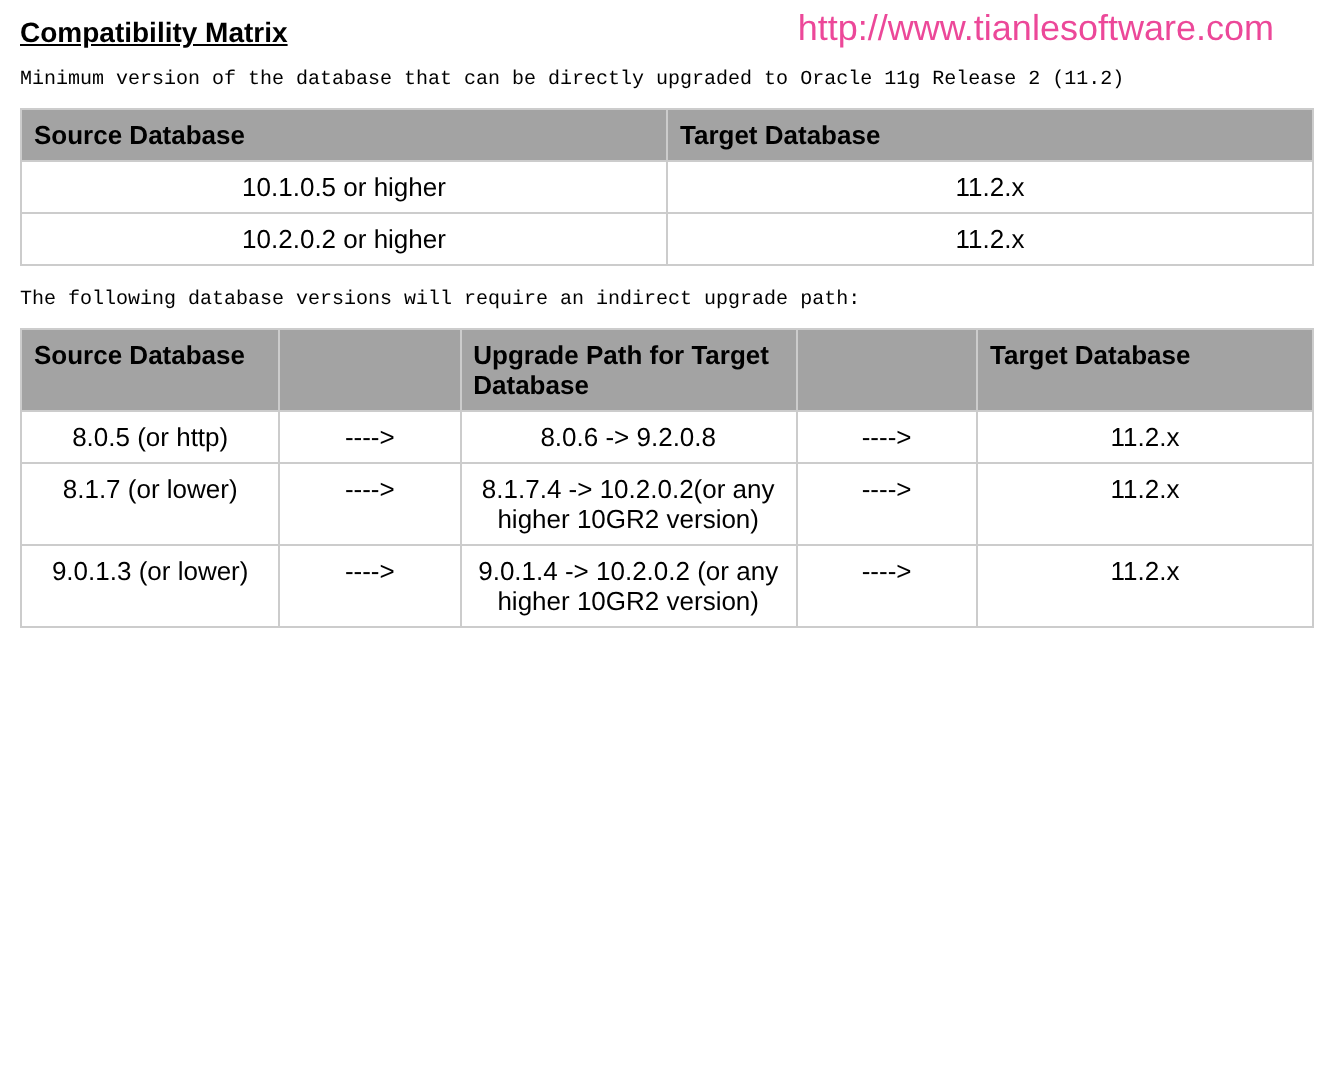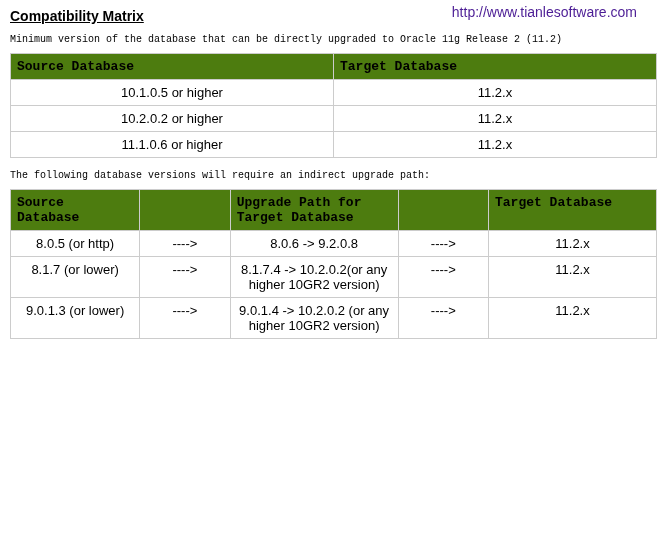--- a/index.html
+++ b/index.html
@@ -16,46 +16,45 @@
     justify-content: space-between;
     align-items: flex-start;
     margin-bottom: 0;
   }
   .title {
     font-weight: bold;
     text-decoration: underline;
     font-size: 14px;
   }
   .watermark {
-    color: #4c1d95;
-    font-size: 14px;
+    color: #ec4899;
+    font-size: 18px;
     margin-right: 20px;
     margin-top: -4px;
   }
   .desc {
     margin: 10px 0 8px 0;
     font-size: 10px;
     font-family: Liberation Mono, monospace;
   }
   table {
     border-collapse: collapse;
     width: 100%;
     margin-bottom: 12px;
   }
   th, td {
     border: 1px solid #cccccc;
     padding: 5px 6px;
     font-size: 13px;
     vertical-align: top;
   }
   th {
-    background: #4d7c0f;
+    background: #a3a3a3;
     text-align: left;
     font-weight: bold;
-    font-family: Liberation Mono, monospace;
   }
   .t1 td { text-align: center; }
   .t2 td { text-align: center; }
   .t2 th:nth-child(3) { text-align: left; }
   .t2 th:nth-child(5) { text-align: left; }
   .t2 td:nth-child(3) { text-align: center; }
 </style>
 </head>
 <body>
 
@@ -71,24 +70,20 @@
       <tr>
     <th style="width:50%">Source Database</th>
     <th style="width:50%">Target Database</th>
   </tr>
   <tr>
     <td>10.1.0.5 or higher</td>
     <td>11.2.x</td>
   </tr>
   <tr>
     <td>10.2.0.2 or higher</td>
-    <td>11.2.x</td>
-  </tr>
-  <tr>
-    <td>11.1.0.6 or higher</td>
     <td>11.2.x</td>
   </tr>
 </tbody>
   </table>
 
 <div class="desc">The following database versions will require an indirect upgrade path:</div>
 
 <table class="t2">
   <tbody>
       <tr>

